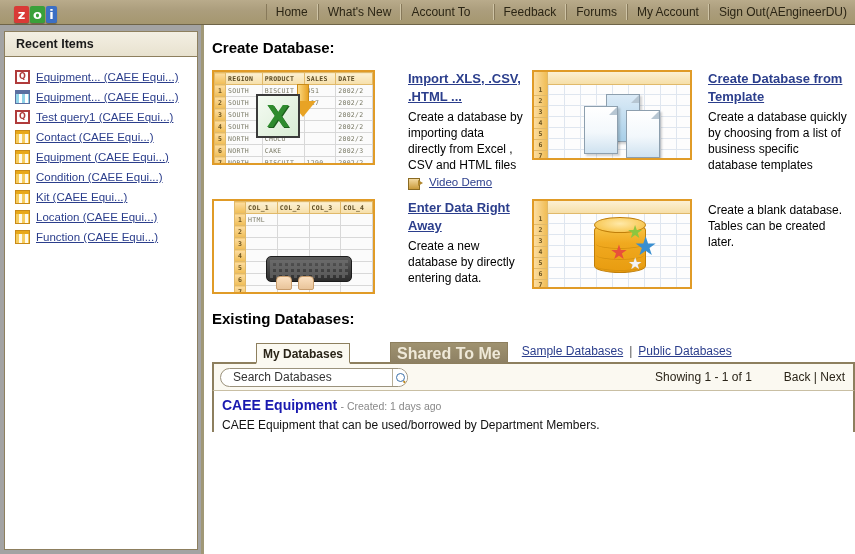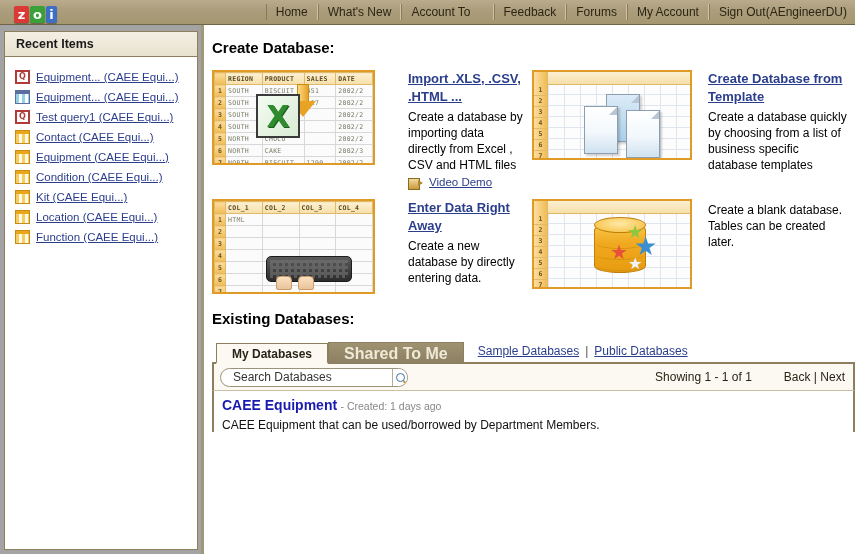--- a/index.html
+++ b/index.html
@@ -382,27 +382,28 @@
   #tabrow {
     display: flex;
     align-items: flex-end;
     border-bottom: 2px solid #8d7f5e;
     height: 23px;
     padding-left: 4px;
   }
   .tab {
     height: 21px;
     line-height: 21px;
-    padding: 0 15px;
+    padding: 0 6px;
     font-size: 12px;
     font-weight: bold;
     border: 1px solid #8d7f5e;
     border-bottom: none;
     cursor: pointer;
     white-space: nowrap;
+    margin-left: 40px;
   }
   .tab.active {
     background: #fbf9f1;
     color: #2a2418;
     position: relative; top: 2px;
     border-bottom: 2px solid #fbf9f1;
   }
   .tab.inactive {
     background: linear-gradient(to bottom,#9f9270,#8d8063);
     color: #efe9d8;
@@ -684,21 +685,21 @@
           </div>
         </div>
       </div>
 
       <div class="cell-desc">
         <span class="opt-link">Create Database from Template</span>
         <div class="opt-text">Create a database quickly by choosing from a list of business specific database templates</div>
       </div>
 
       <div>
-        <div class="sheet" style="width:163px;height:95px;">
+        <div class="sheet" style="width:163px;height:95px;padding-left:20px;">
           <table class="sheet-table">
             <tbody>
                 <tr>
               <th class="corner"></th>
               <th>COL_1</th>
               <th>COL_2</th>
               <th>COL_3</th>
               <th>COL_4</th>
             </tr>
             <tr>

